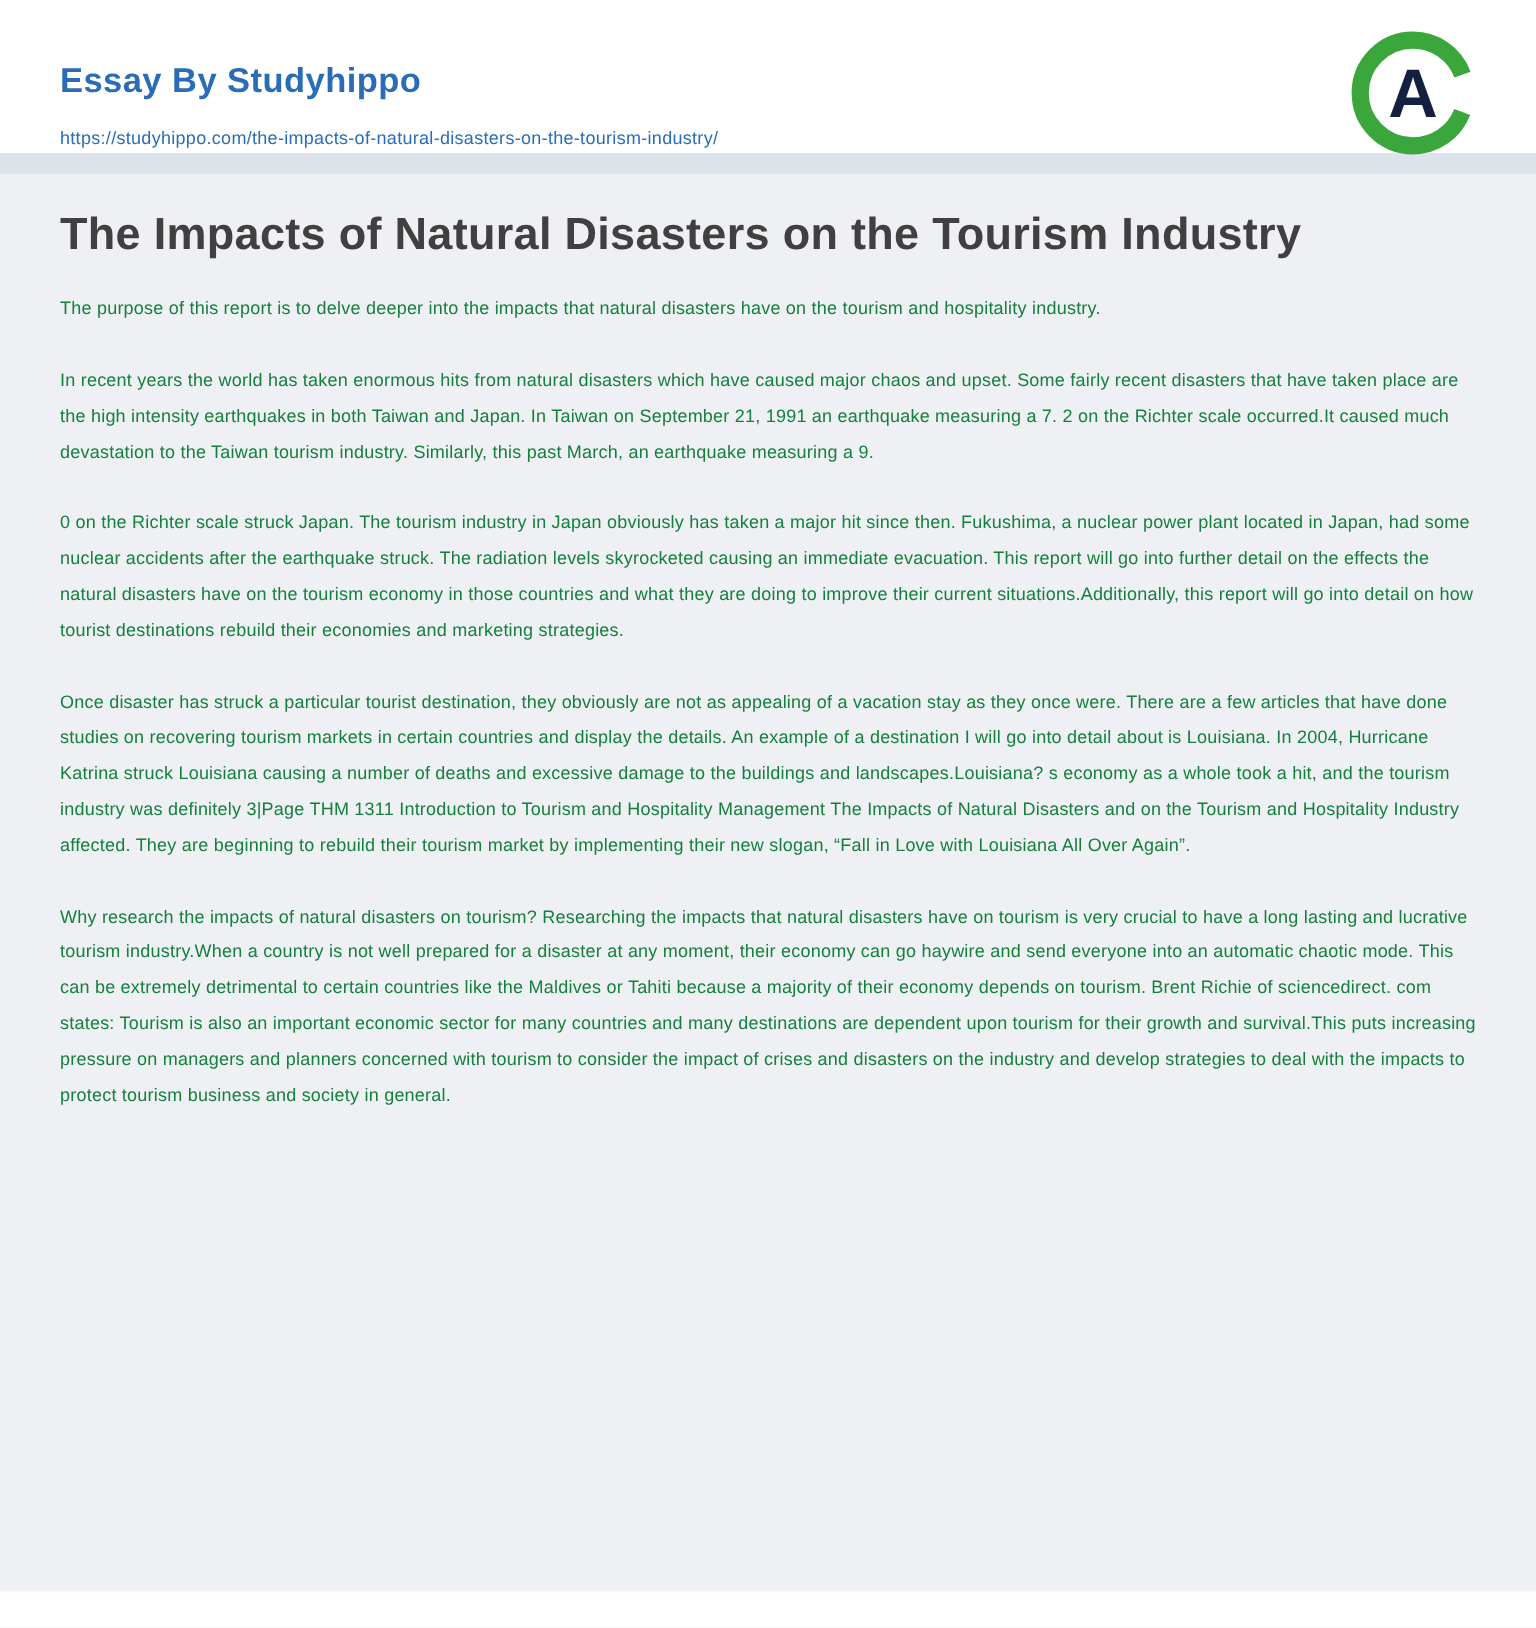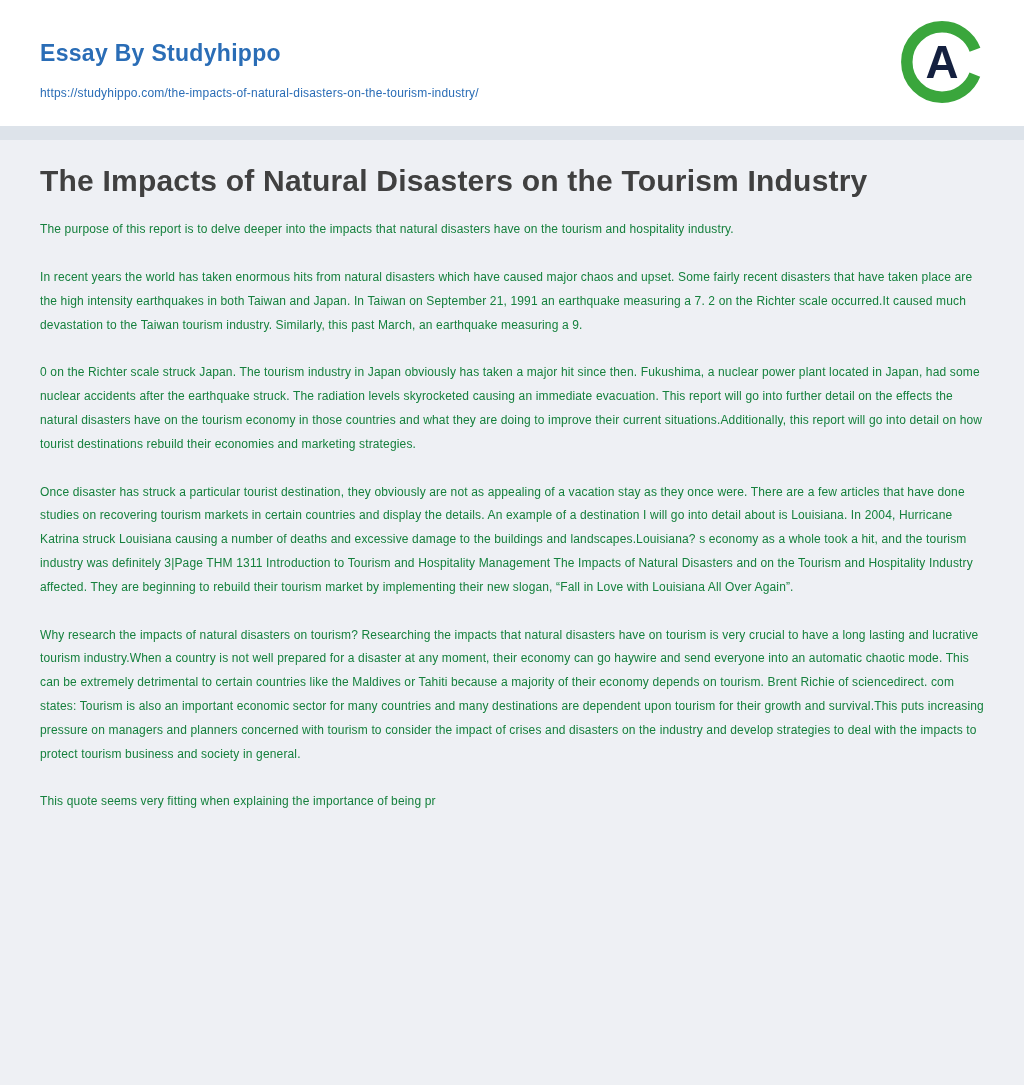--- a/index.html
+++ b/index.html
@@ -11,21 +11,21 @@
     height: 1085px;
     overflow: hidden;
     background: #ffffff;
   }
 
   
   .page-header {
     position: relative;
     background: #ffffff;
     padding: 40px 40px 26px 40px;
-    height: 126px;
+    height: 102px;
   }
   .site-title {
     font-size: 23px;
     font-weight: bold;
     color: #2a6db6;
     letter-spacing: 0.3px;
     margin-bottom: 16px;
   }
   .site-url {
     font-size: 12px;
@@ -91,15 +91,14 @@
 
 <main class="main-area">
   <h1 class="article-title">The Impacts of Natural Disasters on the Tourism Industry</h1>
 
   <div class="article-body">
     <p>The purpose of this report is to delve deeper into the impacts that natural disasters have on the tourism and hospitality industry.</p>
     <p>In recent years the world has taken enormous hits from natural disasters which have caused major chaos and upset. Some fairly recent disasters that have taken place are the high intensity earthquakes in both Taiwan and Japan. In Taiwan on September 21, 1991 an earthquake measuring a 7. 2 on the Richter scale occurred.It caused much devastation to the Taiwan tourism industry. Similarly, this past March, an earthquake measuring a 9.</p>
     <p>0 on the Richter scale struck Japan. The tourism industry in Japan obviously has taken a major hit since then. Fukushima, a nuclear power plant located in Japan, had some nuclear accidents after the earthquake struck. The radiation levels skyrocketed causing an immediate evacuation. This report will go into further detail on the effects the natural disasters have on the tourism economy in those countries and what they are doing to improve their current situations.Additionally, this report will go into detail on how tourist destinations rebuild their economies and marketing strategies.</p>
     <p>Once disaster has struck a particular tourist destination, they obviously are not as appealing of a vacation stay as they once were. There are a few articles that have done studies on recovering tourism markets in certain countries and display the details. An example of a destination I will go into detail about is Louisiana. In 2004, Hurricane Katrina struck Louisiana causing a number of deaths and excessive damage to the buildings and landscapes.Louisiana? s economy as a whole took a hit, and the tourism industry was definitely 3|Page THM 1311 Introduction to Tourism and Hospitality Management The Impacts of Natural Disasters and on the Tourism and Hospitality Industry affected. They are beginning to rebuild their tourism market by implementing their new slogan, “Fall in Love with Louisiana All Over Again”.</p>
     <p>Why research the impacts of natural disasters on tourism? Researching the impacts that natural disasters have on tourism is very crucial to have a long lasting and lucrative tourism industry.When a country is not well prepared for a disaster at any moment, their economy can go haywire and send everyone into an automatic chaotic mode. This can be extremely detrimental to certain countries like the Maldives or Tahiti because a majority of their economy depends on tourism. Brent Richie of sciencedirect. com states: Tourism is also an important economic sector for many countries and many destinations are dependent upon tourism for their growth and survival.This puts increasing pressure on managers and planners concerned with tourism to consider the impact of crises and disasters on the industry and develop strategies to deal with the impacts to protect tourism business and society in general.</p>
-    <p>This quote seems very fitting when explaining the importance of being pr</p>
   </div>
 </main>
 
 </body></html>

